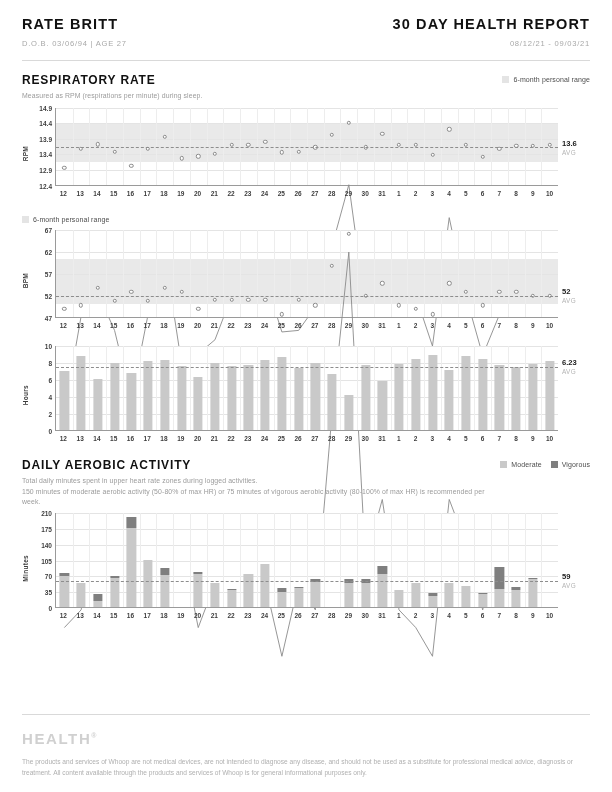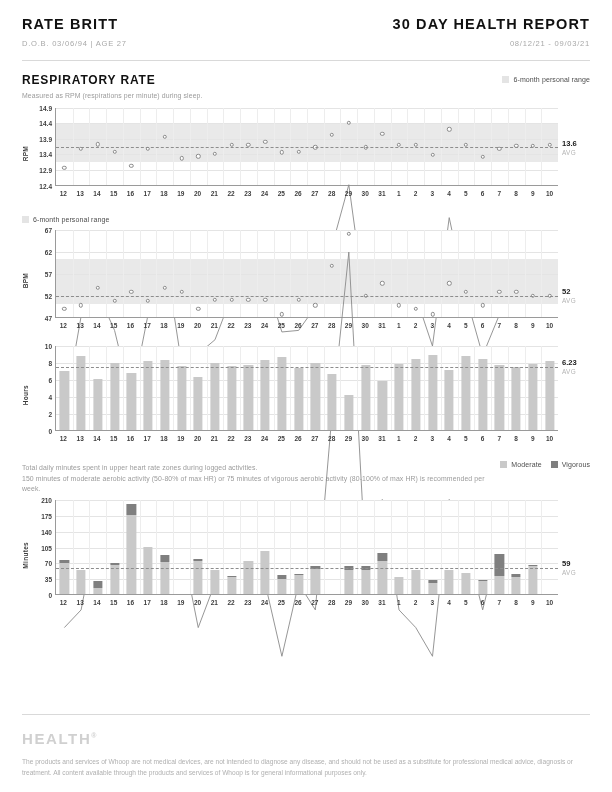--- a/index.html
+++ b/index.html
@@ -685,20 +685,21 @@
               <div class="x-label" style="left: 91.6667%;">8</div>
               <div class="x-label" style="left: 95%;">9</div>
               <div class="x-label" style="left: 98.3333%;">10</div>
             </div>
           </div>
         </div>
       </div>
       <div class="section">
         <div class="sec-head">
           <div>
+            <div class="sec-title">DAILY AEROBIC ACTIVITY</div>
             <div class="sec-desc">Total daily minutes spent in upper heart rate zones during logged activities.</div>
             <div class="sec-desc" style="margin-top: 2px;">150 minutes of moderate aerobic activity (50-80% of max HR) or 75 minutes of vigorous aerobic activity (80-100% of max HR) is recommended per week.</div>
           </div>
           <div class="legend">
             <div class="legend-item">
               <span class="legend-swatch" style="background: rgb(201, 201, 201);"></span>
               <span class="legend-label">Moderate</span>
             </div>
             <div class="legend-item">
               <span class="legend-swatch" style="background: rgb(127, 127, 127);"></span>

